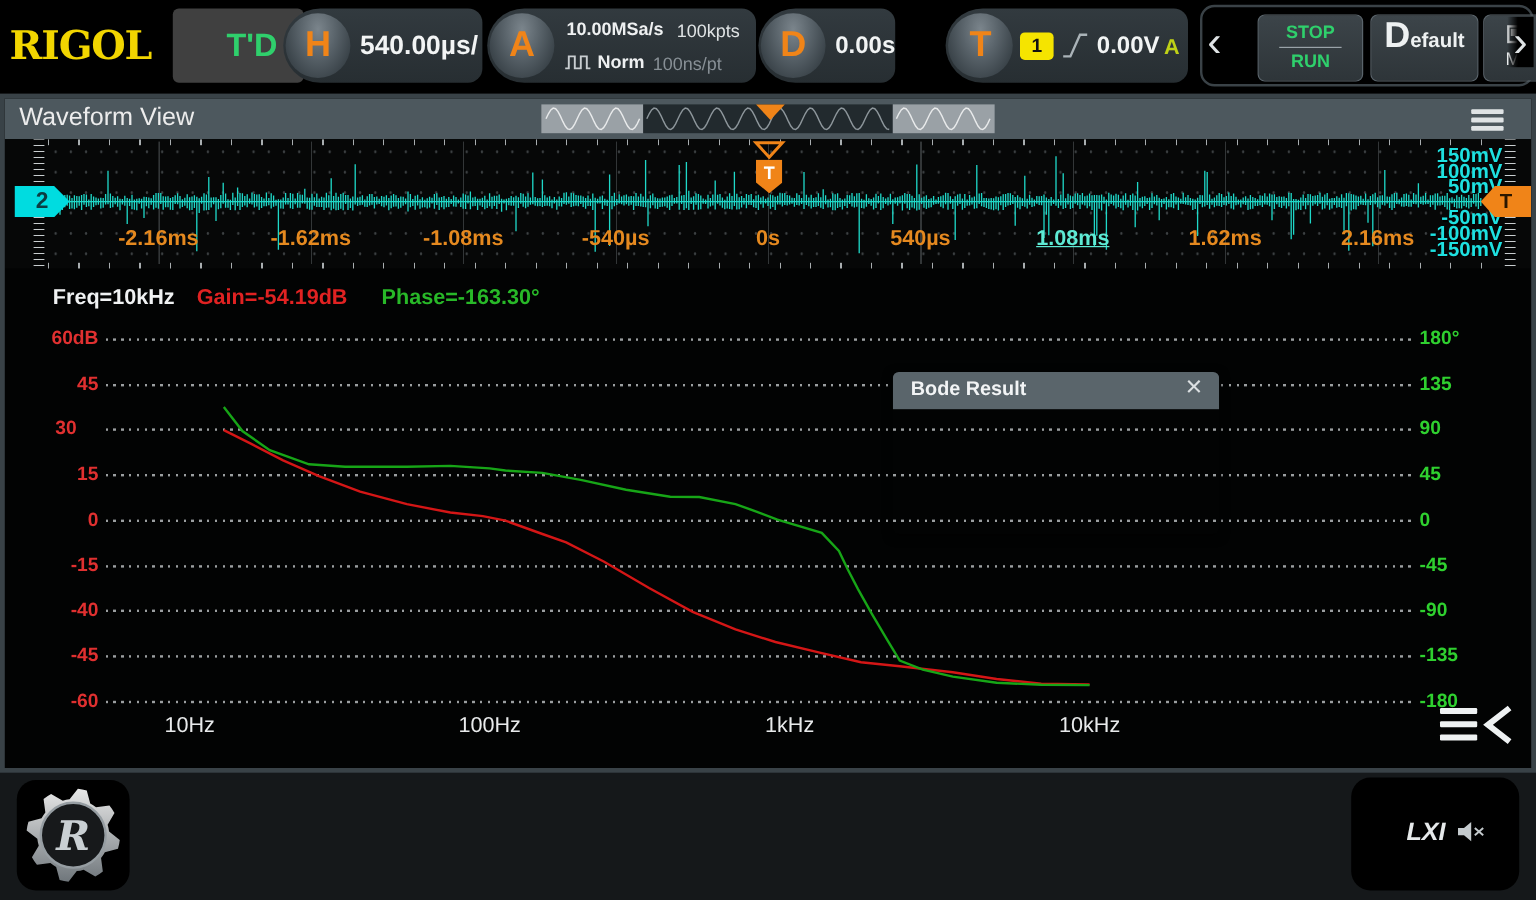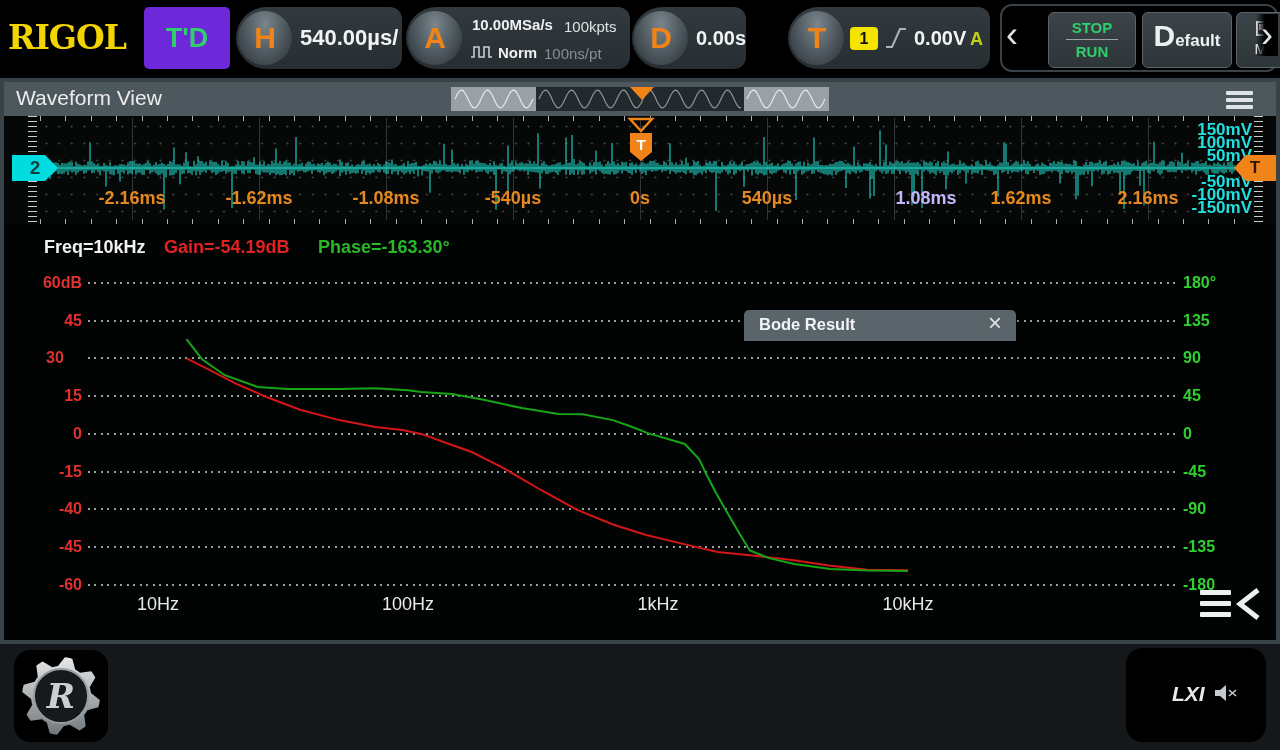--- a/index.html
+++ b/index.html
@@ -32,21 +32,21 @@
   #bottombar{position:absolute;left:0;top:644px;width:1280px;height:106px;background:#15181a;}
   .bars{position:absolute;width:27px;height:4px;background:#dfe3e5;border-radius:1px;}
 </style>
 </head>
 <body>
 
 <div id="stage">
 
   <div class="abs" style="left:8px;top:18px;width:120px;height:40px;font-family:'DejaVu Serif',serif;font-weight:bold;font-size:33px;color:#f2d500;letter-spacing:-1px;">RIGOL</div>
 
-  <div class="abs" style="left:144px;top:7px;width:86px;height:62px;background:#6d28d9;border-radius:5px;color:#2fd06c;font-size:27px;font-weight:600;text-align:center;line-height:62px;">T'D</div>
+  <div class="abs" style="left:144px;top:7px;width:86px;height:62px;background:#404040;border-radius:5px;color:#2fd06c;font-size:27px;font-weight:600;text-align:center;line-height:62px;padding-left:23px;">T'D</div>
 
   <div class="cluster" style="left:236px;width:166px;">
     <div class="badge">H</div>
     <div class="clusterval" style="left:64px;top:18px;font-size:22px;">540.00µs/</div>
   </div>
 
   <div class="cluster" style="left:406px;width:224px;">
     <div class="badge">A</div>
     <div class="abs" style="left:66px;top:9px;font-size:15px;font-weight:bold;color:#eef0f1;">10.00MSa/s</div>
     <div class="abs" style="left:158px;top:11px;font-size:15px;color:#dfe3e4;">100kpts</div>
@@ -72,21 +72,21 @@
     <div class="abs" style="left:182px;top:22px;font-size:18px;font-weight:bold;color:#bfd117;">A</div>
   </div>
 
   <div class="abs" style="left:1000px;top:4px;width:278px;height:68px;background:#000;border:2px solid #3a4247;border-radius:12px;box-sizing:border-box;">
     <div class="abs" style="left:4px;top:8px;font-size:36px;color:#dfe3e5;">‹</div>
     <div class="navbtn" style="left:22px;width:88px;">
       <div style="color:#2fd06c;font-size:15px;font-weight:bold;margin-top:6px;">STOP</div>
       <div style="width:52px;height:1px;background:#9aa3a9;margin:3px auto;"></div>
       <div style="color:#2fd06c;font-size:15px;font-weight:bold;">RUN</div>
     </div>
-    <div class="navbtn" style="left:116px;width:90px;line-height:46px;">
+    <div class="navbtn" style="left:116px;width:90px;line-height:34px;">
       <span style="font-size:30px;font-weight:bold;color:#eef1f2;">D</span><span style="font-size:17px;font-weight:bold;color:#eef1f2;">efault</span>
     </div>
     <div class="navbtn" style="left:210px;width:58px;overflow:hidden;">
       <svg width="20" height="18" viewBox="0 0 20 18" style="margin-top:7px;">
         <rect x="2" y="2" width="15" height="13" fill="none" stroke="#dcdfe1" stroke-width="2"></rect>
         <rect x="4" y="4" width="5" height="6" fill="#dcdfe1"></rect>
       </svg>
       <div style="font-size:15px;color:#eef1f2;margin-top:-2px;">Me</div>
     </div>
     <div class="abs" style="left:254px;top:8px;font-size:36px;color:#dfe3e5;background:linear-gradient(90deg,transparent,#000 40%);width:22px;text-align:center;">›</div>
@@ -120,21 +120,21 @@
     <svg class="abs" id="noise" style="left:36px;top:0;" width="1204" height="108" viewBox="0 0 1204 108">
         <path d="M8 52 H1196M8 50.1V58.7M10 46.5V63.0M12 47.7V59.1M14 46.4V56.8M16 46.3V55.4M18 47.0V58.1M20 49.0V57.8M22 46.8V58.3M24 47.3V57.2M26 47.5V55.4M28 46.4V58.9M30 45.6V54.7M32 46.0V56.6M34 50.2V55.8M36 45.6V58.8M38 47.7V56.4M40 48.6V55.1M42 49.5V54.7M44 48.8V57.8M46 49.0V57.1M48 45.6V54.4M50 26.3V54.3M52 45.2V57.3M54 47.3V56.8M56 48.7V54.3M58 47.6V56.3M60 49.7V59.3M62 49.9V54.4M64 47.1V55.5M66 48.9V70.6M68 49.7V55.6M70 46.2V58.3M72 50.3V58.7M74 49.6V59.3M76 49.3V53.7M78 49.6V57.8M80 48.0V65.6M82 48.2V55.9M84 48.5V57.6M86 49.3V54.6M88 46.5V58.5M90 44.9V57.2M92 44.9V58.0M94 44.9V53.9M96 47.6V58.7M98 47.8V56.7M100 47.6V56.7M102 48.9V58.7M104 48.1V58.9M106 46.7V53.9M108 45.0V54.3M110 47.3V57.8M112 50.0V56.6M114 48.8V55.5M116 45.9V57.6M118 48.4V59.2M120 47.8V59.1M122 46.7V57.4M124 48.0V93.4M126 49.3V61.4M128 47.9V53.8M130 45.0V59.5M132 46.0V59.3M134 31.5V59.1M136 48.5V57.0M138 48.3V54.3M140 48.4V68.2M142 49.8V58.3M144 46.4V57.5M146 36.3V53.8M148 45.2V57.2M150 50.0V57.1M152 50.4V58.9M154 44.7V54.9M156 48.6V59.3M158 40.3V55.6M160 44.9V59.1M162 45.0V56.5M164 47.3V55.2M166 45.8V56.7M168 49.5V53.7M170 44.5V54.4M172 45.6V57.0M174 46.0V56.0M176 45.8V58.9M178 48.1V57.4M180 49.5V55.8M182 44.5V55.8M184 49.1V55.0M186 45.1V57.8M188 47.0V56.2M190 50.4V55.5M192 50.1V92.1M194 50.2V57.7M196 48.6V57.9M198 44.9V54.4M200 49.1V54.5M202 44.9V57.5M204 45.5V58.2M206 49.4V54.3M208 44.9V57.1M210 46.0V57.1M212 46.3V53.5M214 41.2V53.8M216 48.5V58.0M218 48.7V58.8M220 45.4V58.7M222 48.3V55.4M224 45.3V56.6M226 49.5V56.6M228 48.0V56.4M230 48.5V59.1M232 44.7V57.2M234 46.8V57.0M236 32.5V59.3M238 47.3V58.0M240 44.7V59.3M242 48.0V58.9M244 45.7V58.0M246 44.6V59.2M248 46.6V54.0M250 46.4V59.0M252 49.5V57.3M254 47.8V59.4M256 20.9V54.4M258 48.6V55.7M260 47.9V55.0M262 46.8V54.7M264 50.3V56.2M266 47.5V56.6M268 45.6V55.3M270 45.7V54.6M272 48.2V57.7M274 47.7V54.5M276 49.6V54.1M278 47.4V55.9M280 47.9V56.7M282 46.8V55.3M284 49.1V59.3M286 47.0V57.6M288 45.6V56.3M290 46.7V56.1M292 49.1V58.0M294 47.8V57.1M296 48.0V55.5M298 49.4V54.3M300 43.5V60.3M302 45.7V56.7M304 49.9V55.6M306 47.1V58.8M308 46.2V55.3M310 50.1V58.0M312 48.3V56.9M314 50.5V56.7M316 49.2V57.8M318 47.9V57.0M320 48.7V53.6M322 45.6V57.9M324 45.0V54.8M326 48.6V59.0M328 48.2V56.8M330 47.4V58.3M332 49.7V56.8M334 48.1V56.6M336 49.8V54.0M338 46.9V56.1M340 48.1V56.3M342 50.2V53.6M344 48.5V56.5M346 45.3V57.9M348 46.1V58.1M350 47.0V53.6M352 43.5V58.3M354 48.6V55.8M356 47.9V55.6M358 49.7V58.9M360 49.6V55.3M362 48.8V56.5M364 47.1V58.4M366 50.3V57.3M368 45.1V55.8M370 48.0V58.0M372 47.1V55.6M374 47.1V58.1M376 46.1V54.1M378 49.7V60.5M380 50.3V53.6M382 49.7V59.3M384 48.9V55.1M386 47.3V55.5M388 48.4V55.5M390 47.1V76.7M392 48.3V57.4M394 44.8V53.7M396 45.4V56.3M398 47.7V57.6M400 45.0V56.3M402 48.5V54.7M404 27.8V54.2M406 48.1V55.5M408 49.3V55.9M410 49.1V55.6M412 33.5V56.5M414 46.7V55.6M416 48.5V55.4M418 47.5V55.9M420 50.2V57.6M422 48.1V53.6M424 50.3V58.8M426 47.7V55.8M428 49.0V56.1M430 44.6V53.9M432 44.3V54.7M434 47.7V53.8M436 44.7V56.4M438 45.1V55.8M440 46.4V55.4M442 46.9V55.8M444 46.9V54.0M446 47.8V56.5M448 48.9V58.0M450 46.9V55.7M452 49.6V55.6M454 45.2V58.9M456 48.7V93.7M458 49.6V53.6M460 47.7V53.6M462 47.0V58.1M464 49.7V55.3M466 50.4V55.7M468 29.4V89.0M470 47.3V58.3M472 44.6V55.9M474 49.8V54.9M476 45.8V53.5M478 47.8V54.2M480 46.8V55.3M482 46.1V54.3M484 47.7V55.4M486 47.3V54.7M488 47.6V59.1M490 44.9V55.6M492 47.7V55.7M494 45.4V56.1M496 47.7V56.6M498 17.3V56.8M500 49.6V72.5M502 46.8V57.5M504 45.2V55.0M506 48.3V57.8M508 49.3V58.1M510 49.5V56.4M512 48.6V56.3M514 48.6V55.8M516 47.8V57.2M518 46.7V59.0M520 46.2V55.7M522 48.9V53.8M524 48.2V53.6M526 21.4V58.7M528 47.0V54.0M530 46.5V58.9M532 19.1V57.5M534 42.9V59.1M536 48.5V53.9M538 47.5V58.7M540 45.1V54.7M542 45.7V58.7M544 46.9V58.3M546 49.5V53.8M548 50.3V54.1M550 46.3V57.8M552 49.1V56.0M554 46.1V55.3M556 34.4V58.6M558 46.2V53.7M560 45.6V55.2M562 48.6V57.1M564 50.5V58.3M566 47.8V57.8M568 45.1V58.2M570 47.3V58.6M572 27.1V55.7M574 45.4V58.5M576 48.4V58.3M578 47.3V56.9M580 49.1V54.5M582 45.7V57.5M584 46.5V54.7M586 45.7V54.9M588 50.1V56.7M590 47.0V57.3M592 46.3V59.1M594 48.6V54.2M596 47.6V57.1M598 49.6V53.5M600 48.6V55.6M602 46.1V57.9M604 46.8V56.6M606 47.9V59.1M608 47.2V54.5M610 44.7V54.4M612 45.1V56.0M614 44.9V54.8M616 46.5V55.2M618 47.0V54.4M620 48.8V53.7M622 49.0V56.3M624 45.1V54.8M626 46.5V55.2M628 49.1V53.9M630 27.3V58.1M632 46.3V54.9M634 48.6V55.9M636 46.2V57.8M638 49.1V56.5M640 48.3V56.4M642 45.1V55.7M644 48.4V57.1M646 41.8V58.2M648 46.8V54.2M650 50.2V57.0M652 49.6V56.8M654 45.1V59.2M656 45.9V59.3M658 45.1V57.4M660 48.9V56.5M662 50.2V58.6M664 49.4V55.6M666 46.2V57.3M668 46.8V53.9M670 44.9V56.1M672 47.5V56.9M674 45.1V56.2M676 44.9V95.0M678 49.7V57.3M680 50.4V57.8M682 45.9V56.2M684 49.3V53.9M686 49.8V55.5M688 48.6V58.5M690 45.4V57.3M692 47.4V53.6M694 45.3V59.0M696 48.2V57.6M698 49.4V53.9M700 48.3V55.3M702 45.5V54.2M704 50.1V70.7M706 48.6V53.7M708 48.3V55.5M710 47.5V53.6M712 46.7V59.4M714 44.9V53.8M716 45.7V57.5M718 45.6V58.9M720 47.2V56.9M722 49.0V57.7M724 21.1V59.4M726 45.8V58.8M728 48.7V54.1M730 47.7V57.2M732 46.8V58.2M734 49.8V57.1M736 49.3V56.8M738 47.3V54.7M740 50.3V54.1M742 48.2V53.7M744 47.5V56.3M746 46.7V57.5M748 44.6V54.3M750 44.9V58.8M752 47.6V53.7M754 49.8V58.1M756 47.5V84.1M758 46.1V55.5M760 45.4V54.1M762 49.5V58.8M764 45.7V57.4M766 50.2V55.5M768 46.4V55.3M770 48.6V54.5M772 47.8V58.0M774 21.4V57.6M776 45.3V54.0M778 44.9V55.9M780 49.0V56.5M782 48.9V57.3M784 49.5V58.2M786 49.0V58.5M788 49.2V59.3M790 47.7V58.3M792 48.3V59.4M794 47.5V55.1M796 45.9V58.9M798 45.7V56.6M800 44.8V55.2M802 45.0V54.9M804 46.4V53.9M806 48.1V72.1M808 46.8V57.1M810 48.3V58.3M812 49.2V55.6M814 30.5V56.2M816 49.7V57.8M818 46.2V54.7M820 48.7V56.5M822 50.2V55.8M824 47.3V53.8M826 47.6V54.8M828 47.4V55.1M830 46.1V82.4M832 48.5V63.0M834 49.8V80.1M836 48.1V55.5M838 50.2V53.9M840 14.3V55.5M842 49.9V57.4M844 46.1V55.2M846 28.4V58.1M848 49.3V57.3M850 45.4V54.4M852 46.9V58.1M854 47.6V57.4M856 45.3V53.7M858 45.0V55.1M860 46.4V58.1M862 44.9V54.4M864 47.6V55.3M866 47.0V57.5M868 45.3V55.9M870 46.7V59.1M872 46.4V89.2M874 46.6V80.4M876 46.7V57.9M878 46.1V59.4M880 48.0V53.7M882 50.3V92.1M884 44.7V55.8M886 46.1V53.9M888 47.0V55.2M890 45.5V57.8M892 46.3V56.5M894 49.7V57.5M896 46.9V59.3M898 45.1V54.7M900 50.4V56.9M902 46.4V55.5M904 45.2V59.0M906 47.0V73.4M908 35.6V59.4M910 48.9V56.1M912 47.9V57.6M914 47.6V55.6M916 49.1V54.1M918 48.5V58.9M920 45.1V57.3M922 47.7V54.3M924 46.5V55.3M926 48.7V67.5M928 49.9V56.7M930 49.5V53.9M932 48.2V58.5M934 50.1V56.8M936 45.6V56.8M938 44.8V57.5M940 47.8V54.5M942 48.5V58.9M944 49.6V53.7M946 44.6V54.1M948 48.3V54.5M950 46.4V54.8M952 48.9V55.2M954 49.7V59.1M956 50.3V58.1M958 48.8V80.6M960 46.5V54.0M962 46.8V56.8M964 26.2V56.0M966 27.4V54.8M968 46.0V57.9M970 49.7V54.7M972 48.6V56.7M974 46.8V55.5M976 44.8V55.7M978 45.7V56.5M980 48.4V54.8M982 47.4V55.3M984 44.5V54.1M986 47.4V57.7M988 45.2V58.5M990 48.0V55.0M992 50.3V54.4M994 50.2V56.9M996 48.5V54.3M998 47.5V54.9M1000 49.5V59.0M1002 46.6V58.3M1004 48.1V58.0M1006 49.1V55.7M1008 50.1V55.6M1010 46.8V55.1M1012 47.1V56.6M1014 45.0V54.4M1016 47.7V54.7M1018 45.2V55.9M1020 46.0V67.5M1022 45.8V58.2M1024 48.2V54.3M1026 47.5V56.5M1028 47.9V57.3M1030 47.8V55.4M1032 48.9V57.7M1034 44.7V55.9M1036 44.9V83.3M1038 49.9V79.7M1040 49.9V59.2M1042 50.4V58.3M1044 48.6V59.1M1046 46.0V55.4M1048 49.0V58.3M1050 45.7V55.1M1052 45.8V70.2M1054 47.4V55.4M1056 47.0V54.2M1058 46.6V55.6M1060 44.7V53.8M1062 48.0V58.5M1064 46.1V57.7M1066 44.8V55.0M1068 49.7V58.7M1070 49.1V57.7M1072 49.0V54.9M1074 47.6V57.2M1076 48.8V56.5M1078 45.8V57.3M1080 48.8V76.3M1082 44.8V55.9M1084 45.0V92.9M1086 45.6V59.4M1088 46.1V58.4M1090 46.9V58.5M1092 47.8V55.7M1094 47.2V54.5M1096 49.6V54.8M1098 45.2V55.0M1100 50.1V69.7M1102 47.3V54.9M1104 45.9V89.2M1106 44.7V54.3M1108 48.4V56.8M1110 47.0V57.9M1112 46.7V54.7M1114 25.7V55.2M1116 47.8V53.6M1118 48.0V57.3M1120 45.9V59.0M1122 44.8V57.4M1124 44.7V54.0M1126 50.0V54.2M1128 48.5V56.1M1130 45.6V56.3M1132 45.3V55.7M1134 46.3V56.2M1136 50.2V56.2M1138 44.8V53.9M1140 46.0V54.2M1142 36.7V57.0M1144 48.0V53.9M1146 47.1V54.7M1148 44.9V54.2M1150 50.3V53.9M1152 46.7V56.5M1154 46.7V54.7M1156 45.2V58.8M1158 45.1V55.2M1160 47.8V55.3M1162 47.1V54.7M1164 47.1V56.5M1166 44.9V58.6M1168 49.3V58.9M1170 48.4V53.6M1172 49.6V56.6M1174 46.7V57.8M1176 48.1V57.5M1178 46.2V57.8M1180 47.9V55.6M1182 49.1V56.7M1184 46.4V57.8M1186 49.2V56.4M1188 44.9V53.8M1190 45.5V56.0M1192 44.9V58.1M1194 48.9V55.6" stroke="#1fd8c8" stroke-width="1.1" fill="none"></path>
       </svg>
     <div id="timelabels">
         <div style="position: absolute; left: 83px; top: 72px; width: 90px; text-align: center; font-size: 18px; font-weight: bold; color: rgb(229, 137, 31);">-2.16ms</div>
         <div style="position: absolute; left: 210px; top: 72px; width: 90px; text-align: center; font-size: 18px; font-weight: bold; color: rgb(229, 137, 31);">-1.62ms</div>
         <div style="position: absolute; left: 337px; top: 72px; width: 90px; text-align: center; font-size: 18px; font-weight: bold; color: rgb(229, 137, 31);">-1.08ms</div>
         <div style="position: absolute; left: 464px; top: 72px; width: 90px; text-align: center; font-size: 18px; font-weight: bold; color: rgb(229, 137, 31);">-540µs</div>
         <div style="position: absolute; left: 591px; top: 72px; width: 90px; text-align: center; font-size: 18px; font-weight: bold; color: rgb(229, 137, 31);">0s</div>
         <div style="position: absolute; left: 718px; top: 72px; width: 90px; text-align: center; font-size: 18px; font-weight: bold; color: rgb(229, 137, 31);">540µs</div>
-        <div style="position: absolute; left: 877px; top: 72px; width: 90px; text-align: center; font-size: 18px; font-weight: bold; color: #c4b5fd;">1.08ms</div>
+        <div style="position: absolute; left: 845px; top: 72px; width: 90px; text-align: center; font-size: 18px; font-weight: bold; color: #5eead4; text-decoration: underline;">1.08ms</div>
         <div style="position: absolute; left: 972px; top: 72px; width: 90px; text-align: center; font-size: 18px; font-weight: bold; color: rgb(229, 137, 31);">1.62ms</div>
         <div style="position: absolute; left: 1099px; top: 72px; width: 90px; text-align: center; font-size: 18px; font-weight: bold; color: rgb(229, 137, 31);">2.16ms</div>
       </div>
     <div id="voltlabels">
         <div style="position: absolute; left: 1160px; top: 4px; width: 88px; text-align: right; font-size: 17px; font-weight: bold; color: rgb(30, 224, 224); text-shadow: rgb(0, 0, 0) 1px 1px 0px;">150mV</div>
         <div style="position: absolute; left: 1160px; top: 17px; width: 88px; text-align: right; font-size: 17px; font-weight: bold; color: rgb(30, 224, 224); text-shadow: rgb(0, 0, 0) 1px 1px 0px;">100mV</div>
         <div style="position: absolute; left: 1160px; top: 30px; width: 88px; text-align: right; font-size: 17px; font-weight: bold; color: rgb(30, 224, 224); text-shadow: rgb(0, 0, 0) 1px 1px 0px;">50mV</div>
         <div style="position: absolute; left: 1160px; top: 56px; width: 88px; text-align: right; font-size: 17px; font-weight: bold; color: rgb(30, 224, 224); text-shadow: rgb(0, 0, 0) 1px 1px 0px;">-50mV</div>
         <div style="position: absolute; left: 1160px; top: 69px; width: 88px; text-align: right; font-size: 17px; font-weight: bold; color: rgb(30, 224, 224); text-shadow: rgb(0, 0, 0) 1px 1px 0px;">-100mV</div>
         <div style="position: absolute; left: 1160px; top: 82px; width: 88px; text-align: right; font-size: 17px; font-weight: bold; color: rgb(30, 224, 224); text-shadow: rgb(0, 0, 0) 1px 1px 0px;">-150mV</div>

